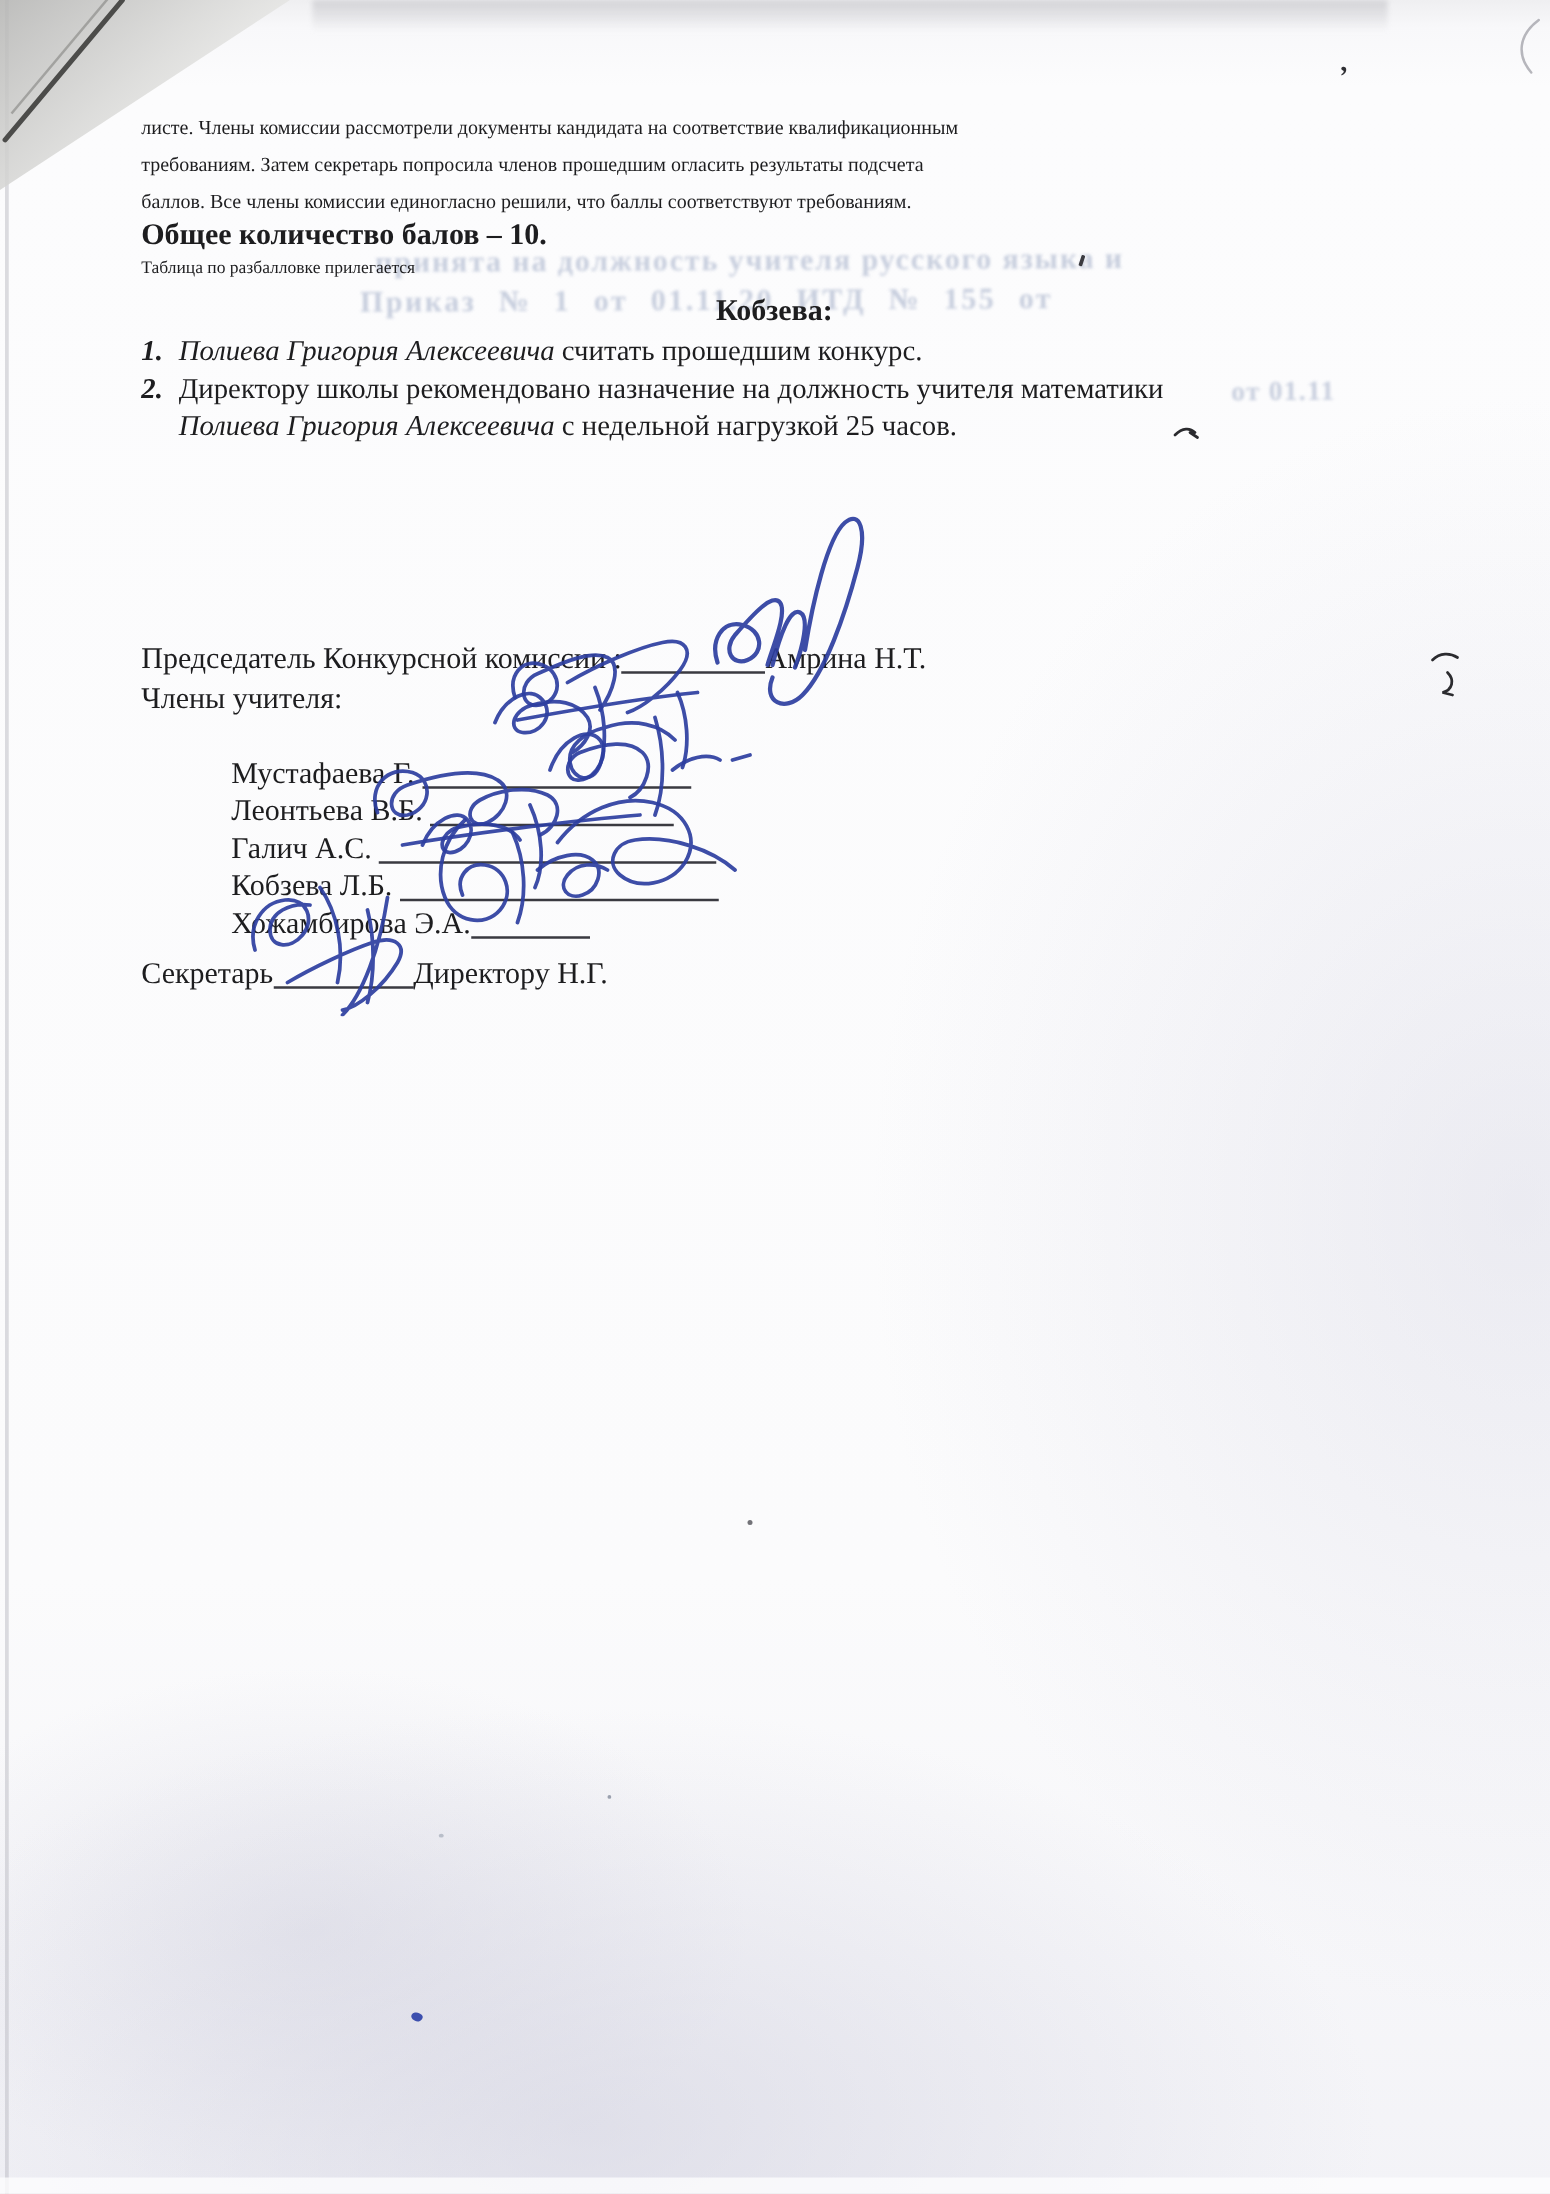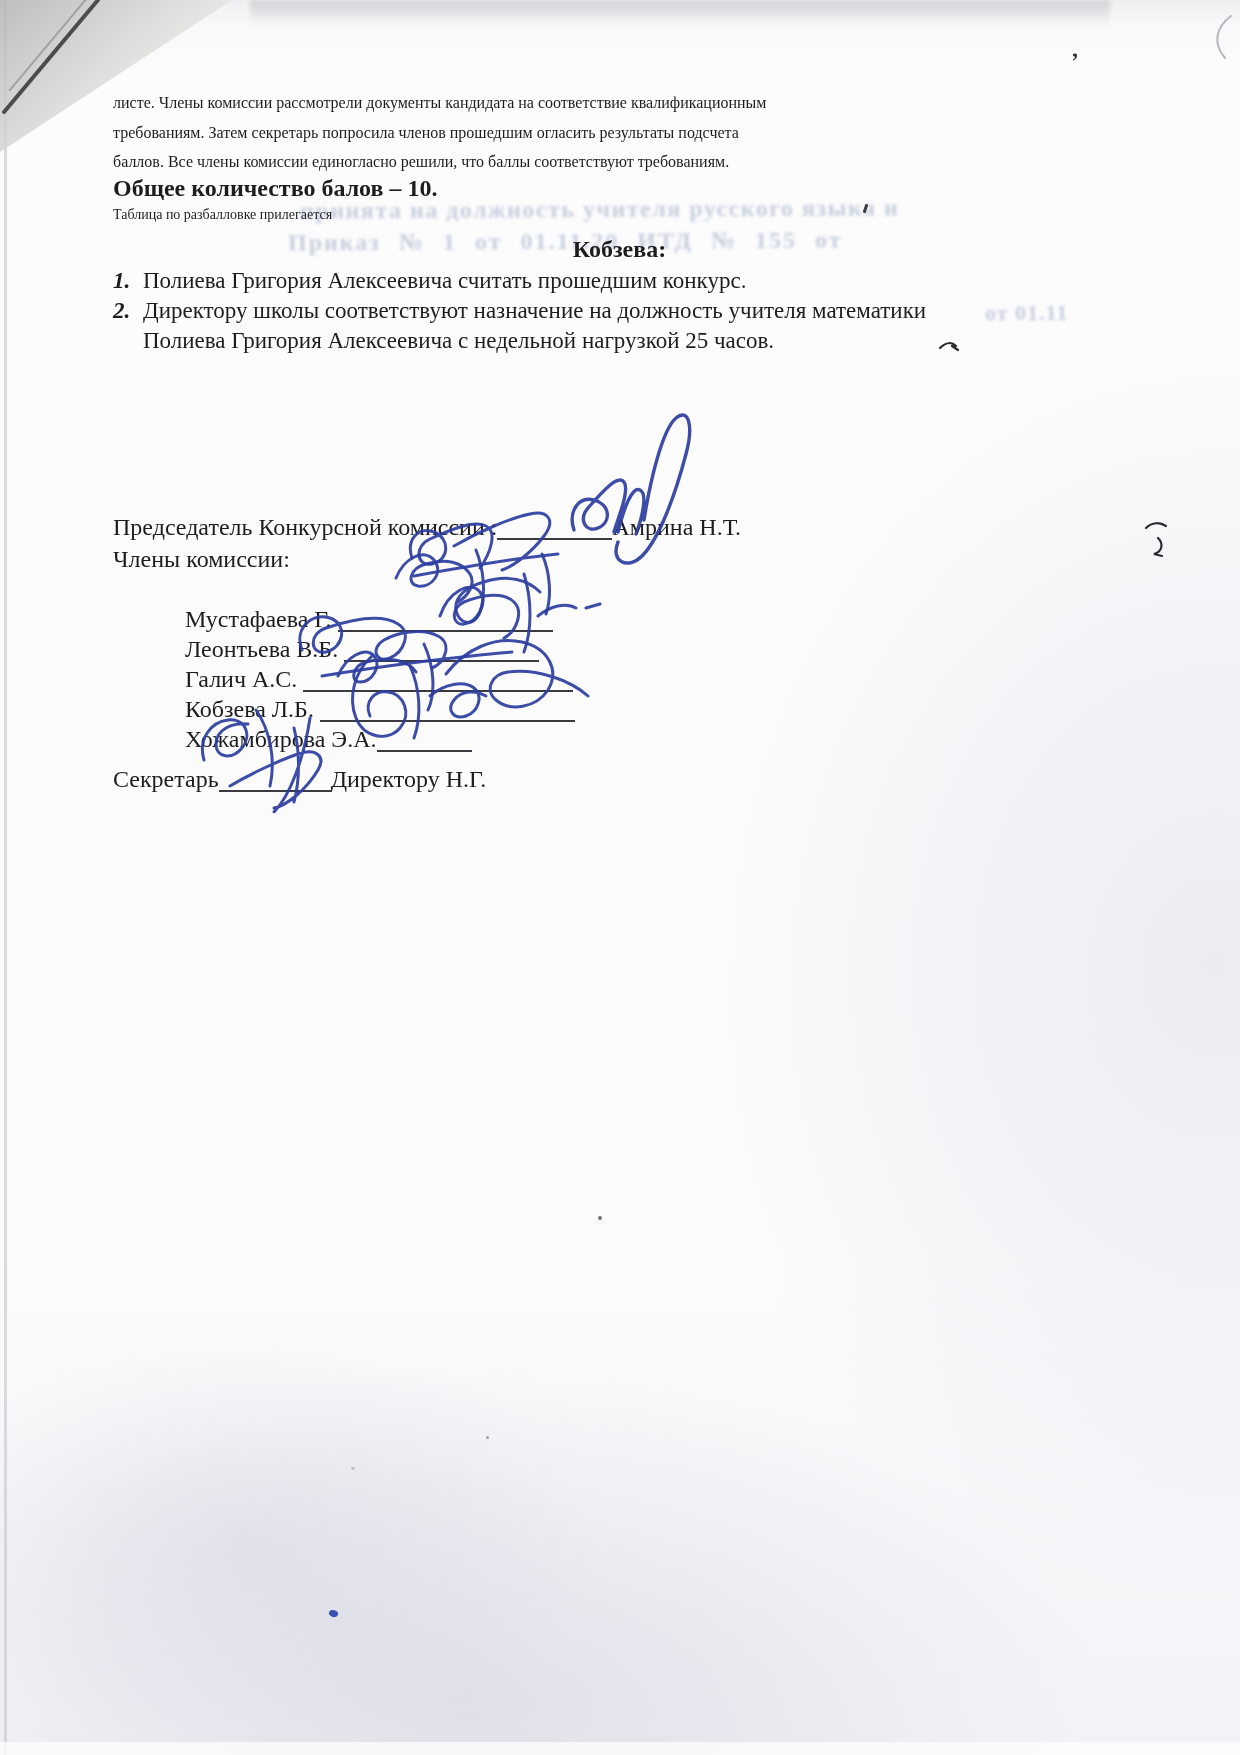--- a/index.html
+++ b/index.html
@@ -31,21 +31,21 @@
   .bottom-strip{position:absolute;left:0;top:1742px;width:1240px;height:13px;background:#fdfdfe;opacity:.8;}
 
   
   .abs{position:absolute;}
   .body-par{left:113px;top:88px;font-size:16px;line-height:29.5px;white-space:nowrap;}
   .line-total{left:113px;top:175px;font-size:24px;font-weight:700;}
   .line-table{left:113px;top:207px;font-size:14px;}
   .heading{left:113px;top:236px;width:1013px;text-align:center;font-size:24px;font-weight:700;}
   .decisions{left:113px;top:266px;font-size:23px;line-height:30px;}
   .dnum{display:inline-block;width:30px;font-weight:700;font-style:italic;}
-  .ital{text-align:center;}
+  .ital{font-style:italic;text-align:center;}
   .indent2{margin-left:30px;}
 
   
   .sigrow{position:absolute;font-size:24px;white-space:nowrap;}
   .row-chair{left:113px;top:514px;}
   .row-members-label{left:113px;top:546px;}
   .row-m0{left:185px;top:576px;}
   .row-m1{left:185px;top:606px;}
   .row-m2{left:185px;top:636px;}
   .row-m3{left:185px;top:666px;}
@@ -103,31 +103,31 @@
 
   <div class="abs line-total">Общее количество балов – 10.</div>
   <div class="abs line-table">Таблица по разбалловке прилегается</div>
   <div class="abs heading">Кобзева:</div>
 
   <div class="abs decisions">
     <div>
       <span class="dnum">1.</span><span class="ital">Полиева Григория Алексеевича</span><span> считать прошедшим конкурс.</span>
     </div>
     <div>
-      <span class="dnum">2.</span><span>Директору школы соответствуют  назначение на должность учителя математики</span>
+      <span class="dnum">2.</span><span>Директору школы рекомендовано  назначение на должность учителя математики</span>
     </div>
     <div class="indent2">
       <span class="ital">Полиева Григория Алексеевича</span><span> с недельной нагрузкой 25 часов.</span>
     </div>
   </div>
 
   <div class="sigrow row-chair">
     <span>Председатель Конкурсной комиссии :</span><span class="uline w115"></span><span>Амрина Н.Т.</span>
   </div>
-  <div class="sigrow row-members-label">Члены комиссии:</div>
+  <div class="sigrow row-members-label">Члены учителя:</div>
 
   <div class="sigrow row-m1">
     <span>Мустафаева Г.</span> <span class="uline w215"></span>
   </div>
   <div class="sigrow row-m2">
     <span>Леонтьева В.Б.</span> <span class="uline w195"></span>
   </div>
   <div class="sigrow row-m3">
     <span>Галич А.С.</span> <span class="uline w270"></span>
   </div>

